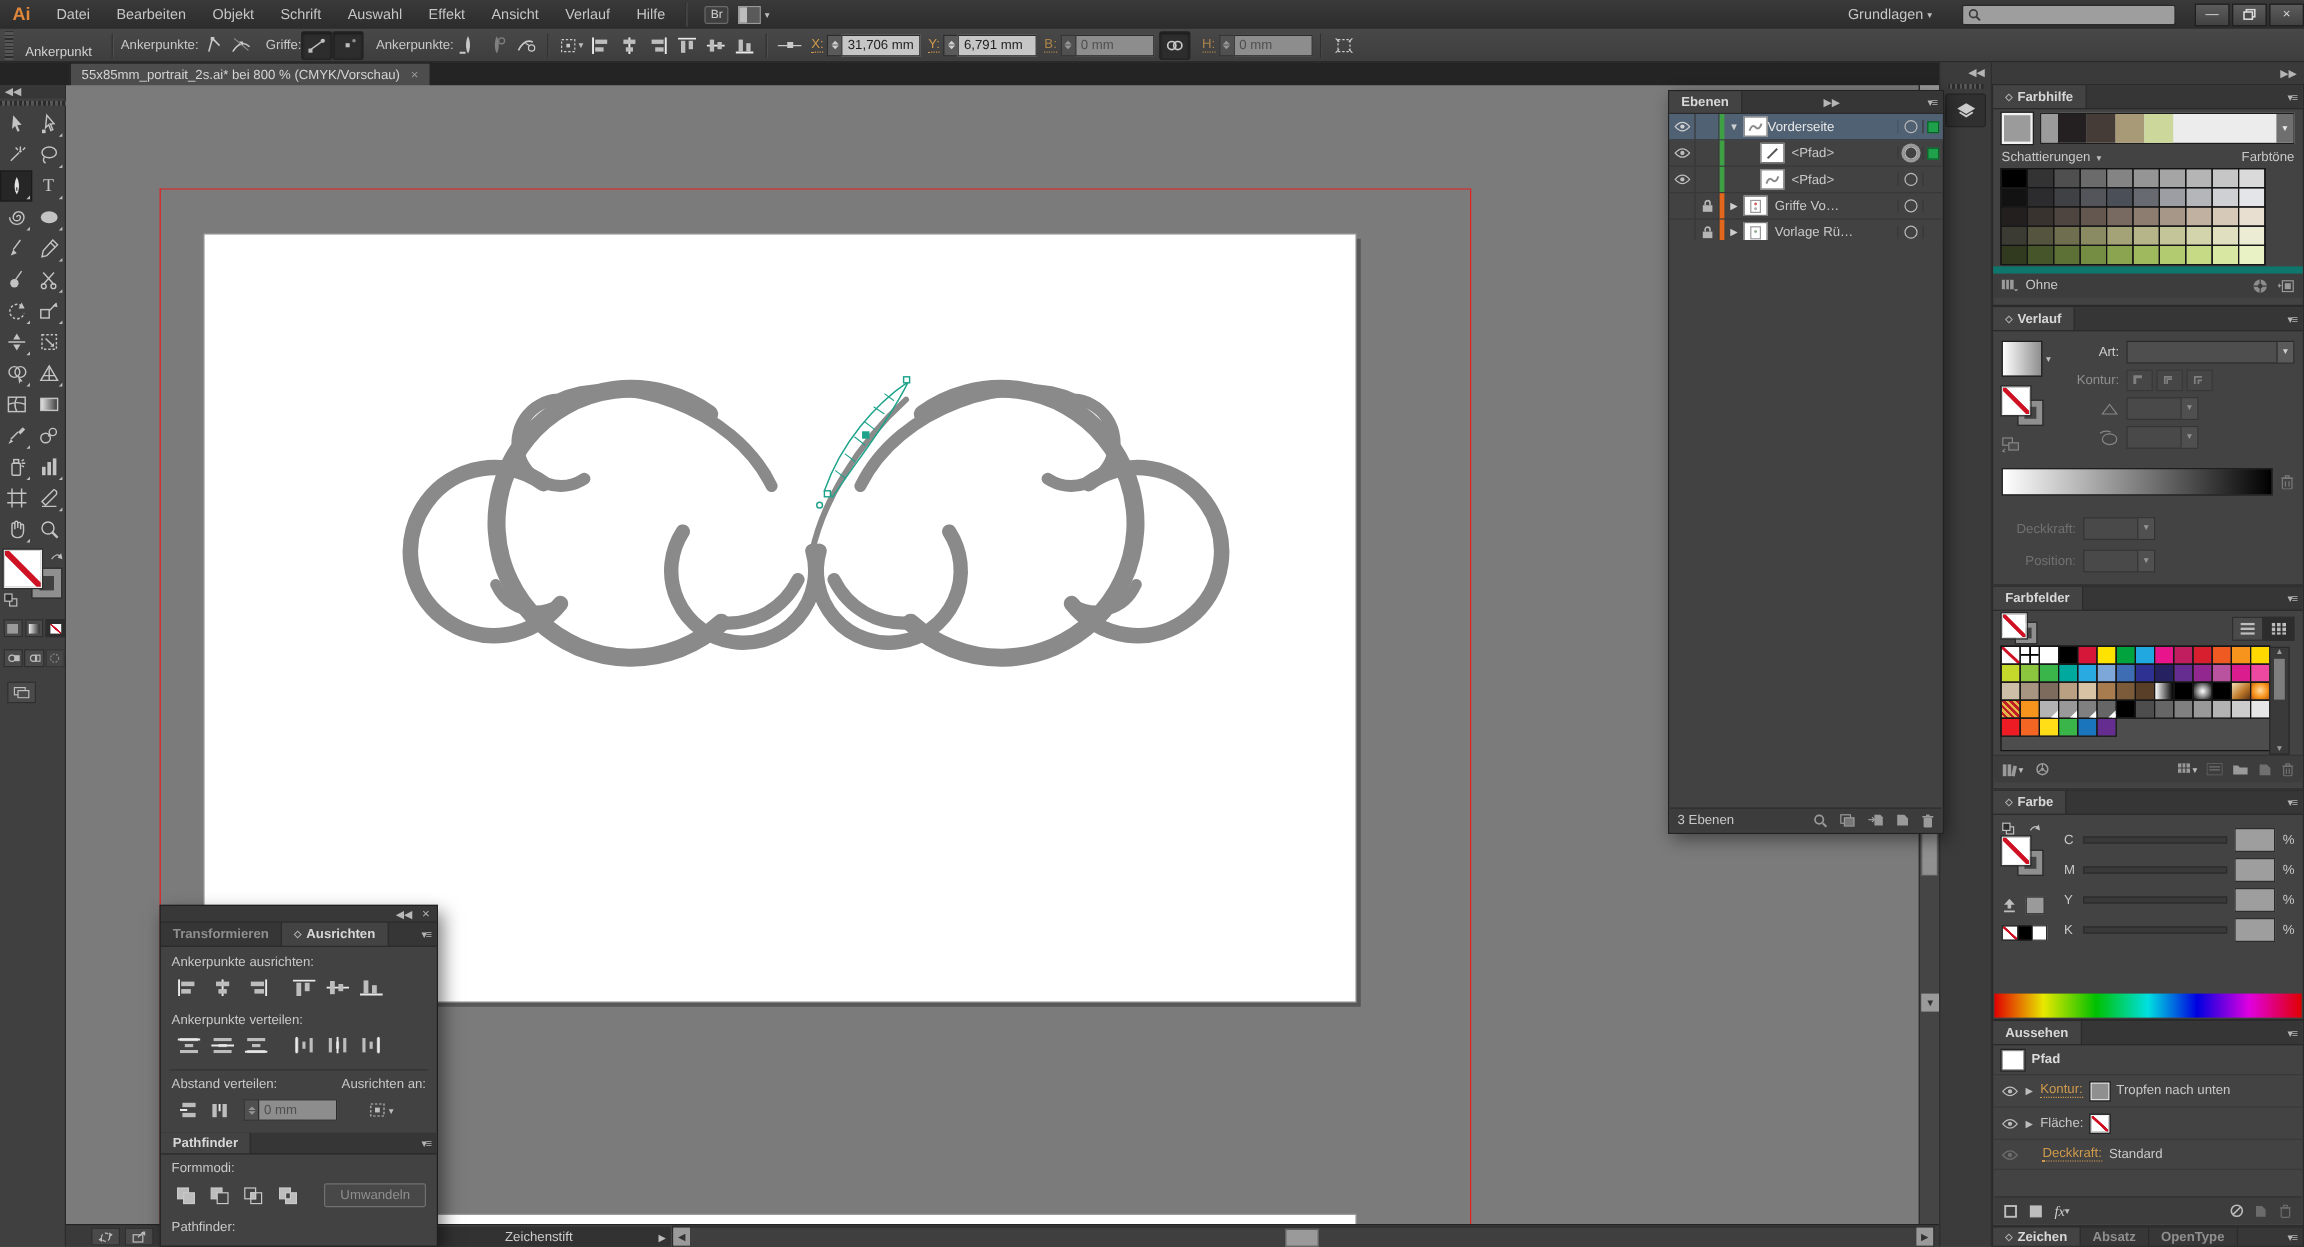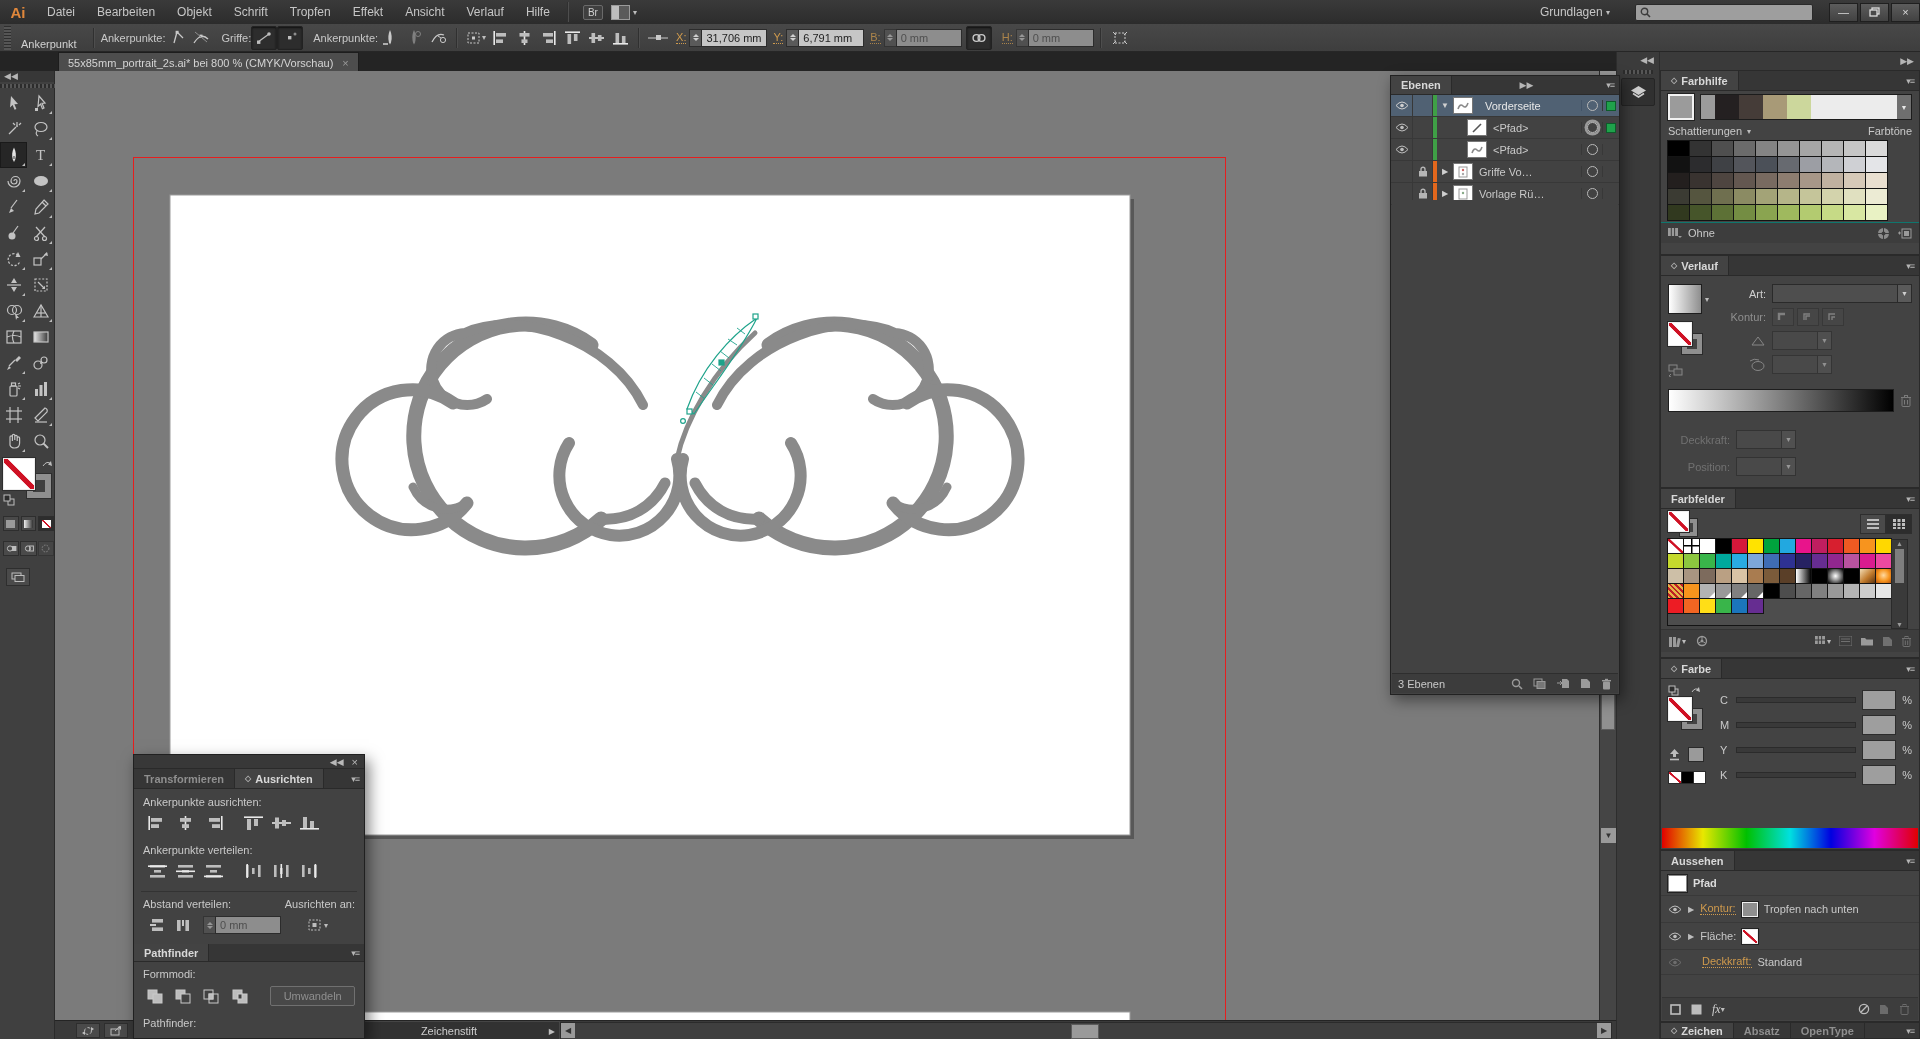--- a/index.html
+++ b/index.html
@@ -103,21 +103,21 @@
 </style>
 </head>
 <body>
 
 <div class="abs menubar">
   <div class="ailogo">Ai</div>
   <div class="mitem">Datei</div>
   <div class="mitem">Bearbeiten</div>
   <div class="mitem">Objekt</div>
   <div class="mitem">Schrift</div>
-  <div class="mitem">Tropfen</div>
+  <div class="mitem">Auswahl</div>
   <div class="mitem">Effekt</div>
   <div class="mitem">Ansicht</div>
   <div class="mitem">Verlauf</div>
   <div class="mitem">Hilfe</div>
   <div class="sep"></div>
   <div class="brbtn">Br</div>
   <div class="flex">
     <span class="wsicon"></span>
     <span class="mcaret">▾</span>
   </div>
@@ -720,21 +720,21 @@
         <div class="cell" style="background: rgb(70, 85, 42);"></div>
         <div class="cell" style="background: rgb(93, 113, 54);"></div>
         <div class="cell" style="background: rgb(116, 141, 67);"></div>
         <div class="cell" style="background: rgb(138, 164, 80);"></div>
         <div class="cell" style="background: rgb(159, 185, 94);"></div>
         <div class="cell" style="background: rgb(179, 203, 112);"></div>
         <div class="cell" style="background: rgb(198, 218, 134);"></div>
         <div class="cell" style="background: rgb(216, 231, 162);"></div>
         <div class="cell" style="background: rgb(233, 242, 196);"></div>
       </div>
-    <div class="prow" style="height:20px;border-top:1px solid #0f766e;background:#3d3d3d">
+    <div class="prow" style="height:20px;border-top:6px solid #0f766e;background:#3d3d3d">
       <svg width="14" height="10">
           <rect x="0" y="0" width="10" height="8" fill="#9a9a9a"></rect>
           <line x1="3.3" y1="0" x2="3.3" y2="8" stroke="#3d3d3d"></line>
           <line x1="6.6" y1="0" x2="6.6" y2="8" stroke="#3d3d3d"></line>
           <polygon points="10,8 14,8 12,10" fill="#9a9a9a"></polygon>
         </svg>
       <span>Ohne</span>
       <span style="margin-left:auto" class="flex">
         <svg width="13" height="13" style="margin-right:8px">
             <circle cx="6.5" cy="6.5" r="5.5" fill="#8c8c8c"></circle>
@@ -1171,21 +1171,21 @@
     <div class="lcol" style="width:20px"></div>
     <div style="width:4px;height:100%;background:#3fa046"></div>
     <div class="lcol" style="width:16px;border:none">
         <span style="color:#cfcfcf;font-size:8px">▼</span>
       </div>
     <div class="lthumb">
         <svg width="14" height="10">
           <path d="M2,8 q2,-6 5,-3 q3,3 5,-3" stroke="#8a8a8a" fill="none" stroke-width="1.6"></path>
         </svg>
       </div>
-    <span style="margin-left:12px;color:#e8e8e8">Vorderseite</span>
+    <span style="margin-left:0;color:#e8e8e8">Vorderseite</span>
     <div style="margin-left:auto" class="flex">
       <div class="lcol" style="width:22px;border-left:1px solid #435468">
           <div class="ring"></div>
         </div>
       <div class="lcol" style="width:16px;border:none">
           <div class="chipq"></div>
         </div>
     </div>
   </div>
 

